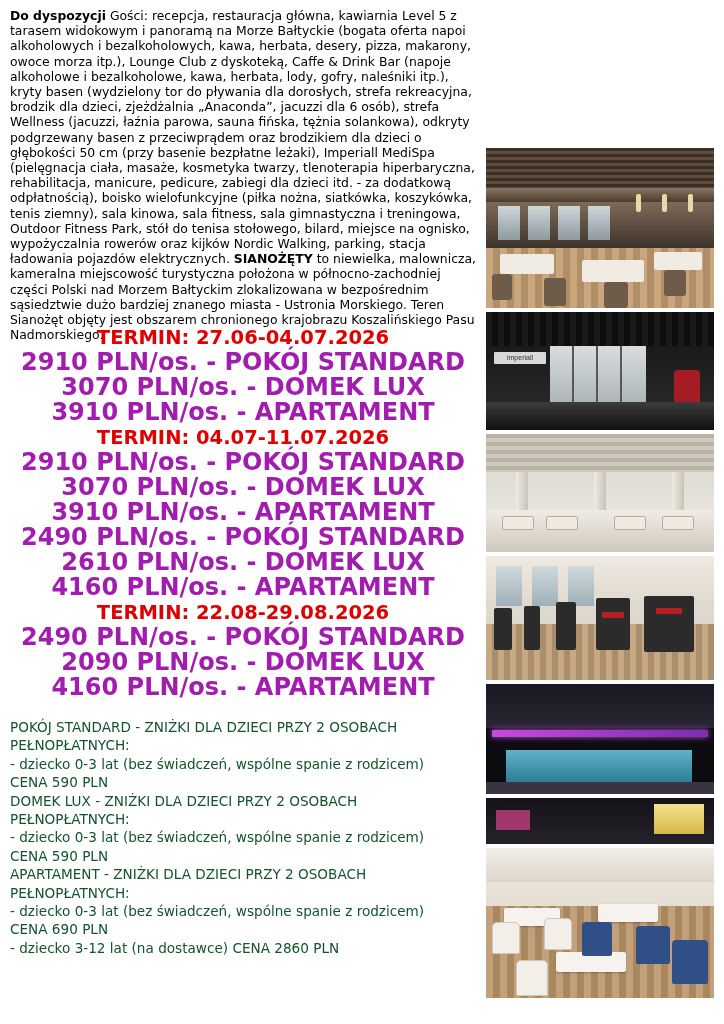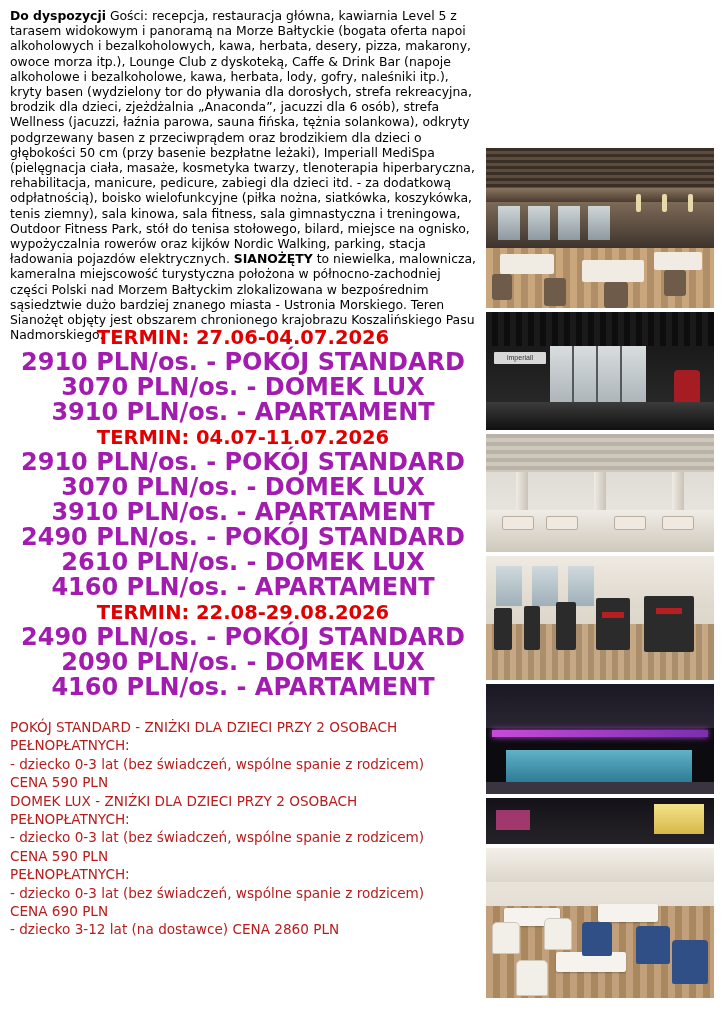--- a/index.html
+++ b/index.html
@@ -59,21 +59,21 @@
   .term-group { margin-bottom: 0; }
 
   
   .discounts {
     position: absolute;
     left: 10px;
     top: 718px;
     width: 470px;
     font-size: 13.6px;
     line-height: 18.4px;
-    color: #b91c1c;
+    color: #14532d;
   }
   .discounts div { white-space: pre; }
 
   
   .photos {
     position: absolute;
     left: 486px;
     top: 148px;
     width: 228px;
   }
@@ -279,20 +279,21 @@
 
   <div class="discounts">
     <div>POKÓJ STANDARD - ZNIŻKI DLA DZIECI PRZY 2 OSOBACH</div>
     <div>PEŁNOPŁATNYCH:</div>
     <div>- dziecko 0-3 lat (bez świadczeń, wspólne spanie z rodzicem)</div>
     <div>CENA 590 PLN</div>
     <div>DOMEK LUX - ZNIŻKI DLA DZIECI PRZY 2 OSOBACH</div>
     <div>PEŁNOPŁATNYCH:</div>
     <div>- dziecko 0-3 lat (bez świadczeń, wspólne spanie z rodzicem)</div>
     <div>CENA 590 PLN</div>
+    <div>APARTAMENT - ZNIŻKI DLA DZIECI PRZY 2 OSOBACH</div>
     <div>PEŁNOPŁATNYCH:</div>
     <div>- dziecko 0-3 lat (bez świadczeń, wspólne spanie z rodzicem)</div>
     <div>CENA 690 PLN</div>
     <div>- dziecko 3-12 lat (na dostawce) CENA 2860 PLN</div>
   </div>
 
   <div class="photos">
 
     <div class="photo p1">
       <div class="ceiling"></div>

